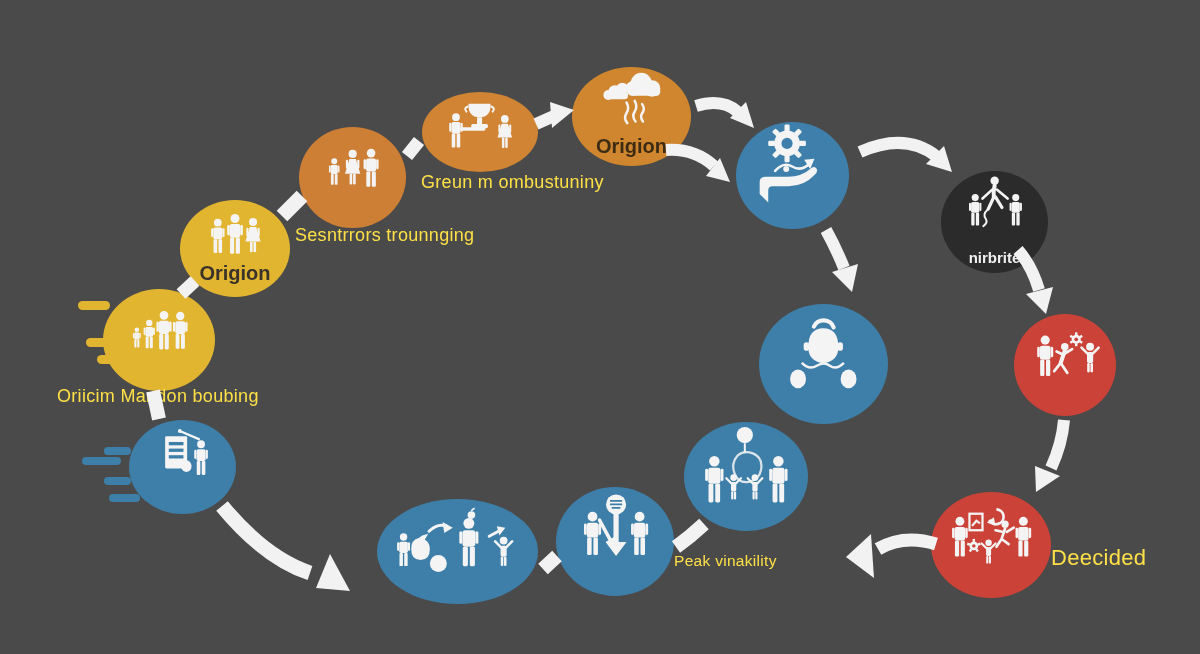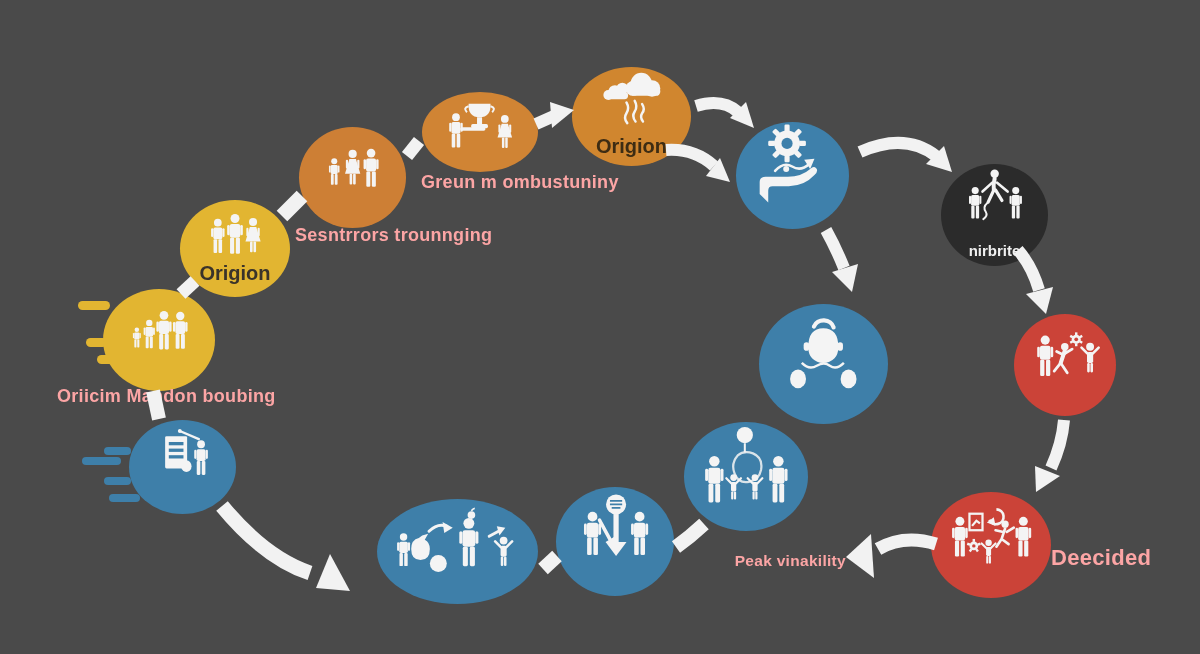--- a/index.html
+++ b/index.html
@@ -1,30 +1,30 @@
 <!DOCTYPE html>
 <html><head>
 <meta charset="utf-8">
 <style>
   html,body{margin:0;padding:0;background:#333;}
   .stage{position:relative;width:1200px;height:654px;background:#4a4a4a;overflow:hidden;
          font-family:"Liberation Sans",sans-serif;}
   .node{position:absolute;border-radius:50%;display:flex;justify-content:center;}
   .node svg{display:block;}
-  .lbl{position:absolute;color:#fca5a5;font-weight:bold;white-space:nowrap;letter-spacing:.3px;}
+  .lbl{position:absolute;color:#fde047;font-weight:normal;white-space:nowrap;letter-spacing:.3px;}
   .inlbl{position:absolute;left:0;right:0;text-align:center;font-weight:bold;}
   .sl{position:absolute;border-radius:5px;}
   
   .n0{left:180px;top:200px;width:110px;height:97px;background:#e2b531;}
   .n1{left:103px;top:289px;width:112px;height:102px;background:#e2b531;}
   .n2{left:299px;top:127px;width:107px;height:101px;background:#cd7f35;}
   .n3{left:422px;top:92px;width:116px;height:80px;background:#d08434;}
   .n4{left:572px;top:67px;width:119px;height:99px;background:#d0862f;}
   .n5{left:736px;top:122px;width:113px;height:107px;background:#3e80ab;}
-  .n6{left:941px;top:164px;width:107px;height:102px;background:#2b2b2b;}
+  .n6{left:941px;top:171px;width:107px;height:102px;background:#2b2b2b;}
   .n7{left:1014px;top:314px;width:102px;height:102px;background:#cb4338;}
   .n8{left:931px;top:492px;width:120px;height:106px;background:#cb4338;}
   .n9{left:759px;top:304px;width:129px;height:120px;background:#3e7fa9;}
   .n10{left:684px;top:422px;width:124px;height:109px;background:#3e7fa9;}
   .n11{left:556px;top:487px;width:118px;height:109px;background:#3e7fa9;}
   .n12{left:377px;top:499px;width:161px;height:105px;background:#3e7fa9;}
   .n13{left:129px;top:420px;width:107px;height:94px;background:#3e7fa9;}
   .arrows{position:absolute;left:0;top:0;pointer-events:none;}
 </style>
 </head>
@@ -237,21 +237,21 @@
     <svg viewBox="0 0 100 84" style="width:82%;height:80%">
       <circle cx="49" cy="12" r="8" fill="#f4f4f4"></circle>
       <path d="M49,20 l0,9" stroke="#f4f4f4" stroke-width="2" fill="none"></path>
       <path d="M42,32 q-7,8 -3,18 q4,10 14,8 q10,-2 12,-12 q2,-12 -8,-16 q-9,-3 -15,2 z" stroke="#f4f4f4" stroke-width="2.2" fill="none" opacity="0.85"></path>
       <use href="#g-man" transform="translate(19,58) scale(0.92)"></use>
       <use href="#g-child-up" transform="translate(38,66) scale(0.72)"></use>
       <use href="#g-child-up" transform="translate(59,66) scale(0.72)"></use>
       <use href="#g-man" transform="translate(82,58) scale(0.92)"></use>
     </svg>
   </div>
-  <div class="lbl" style="left:674px;top:550px;width:172px;text-align:right;font-size:15.5px;line-height:1.4;white-space:normal;">
+  <div class="lbl" style="left:674px;top:550px;width:172px;text-align:left;font-size:15.5px;line-height:1.4;white-space:normal;">
     <div>Peak vinakility</div>
   </div>
 
   <div class="node n11">
     <svg viewBox="0 0 100 100" style="width:80%;height:80%">
       <use href="#g-man" transform="translate(24,56) scale(1.0)"></use>
       <use href="#g-man" transform="translate(78,56) scale(1.0)"></use>
       <circle cx="51" cy="20" r="11.5" fill="#f4f4f4"></circle>
       <path d="M44,16 h14 M44,20 h14 M46,24 h10" stroke="#3e7fa9" stroke-width="2" fill="none"></path>
       <rect x="48" y="31" width="6" height="34" fill="#f4f4f4"></rect>

